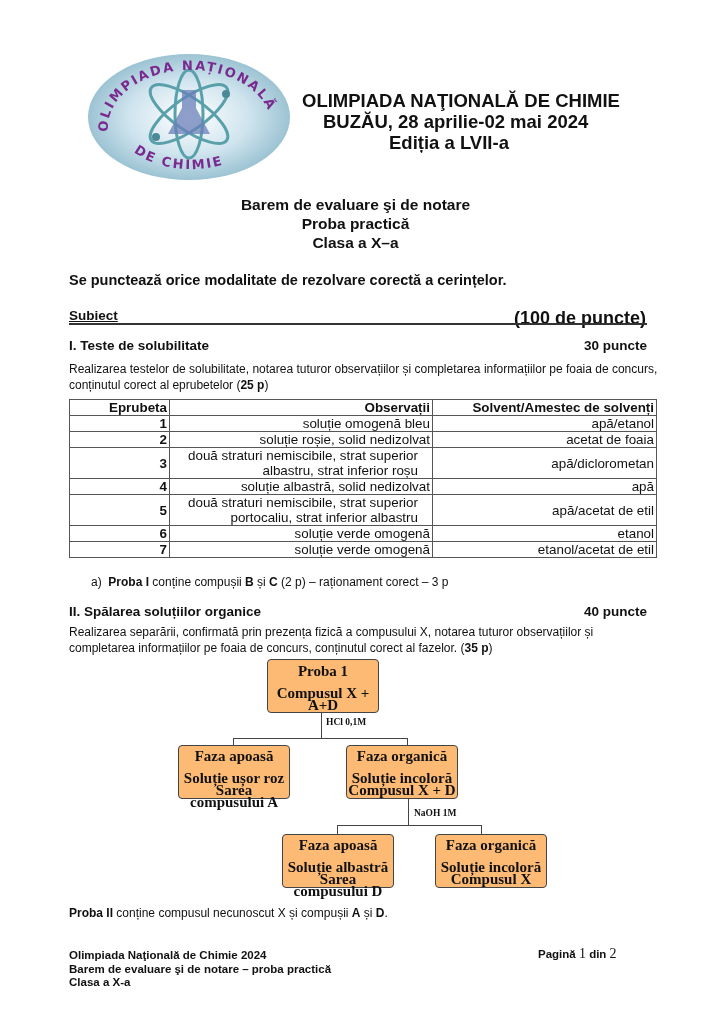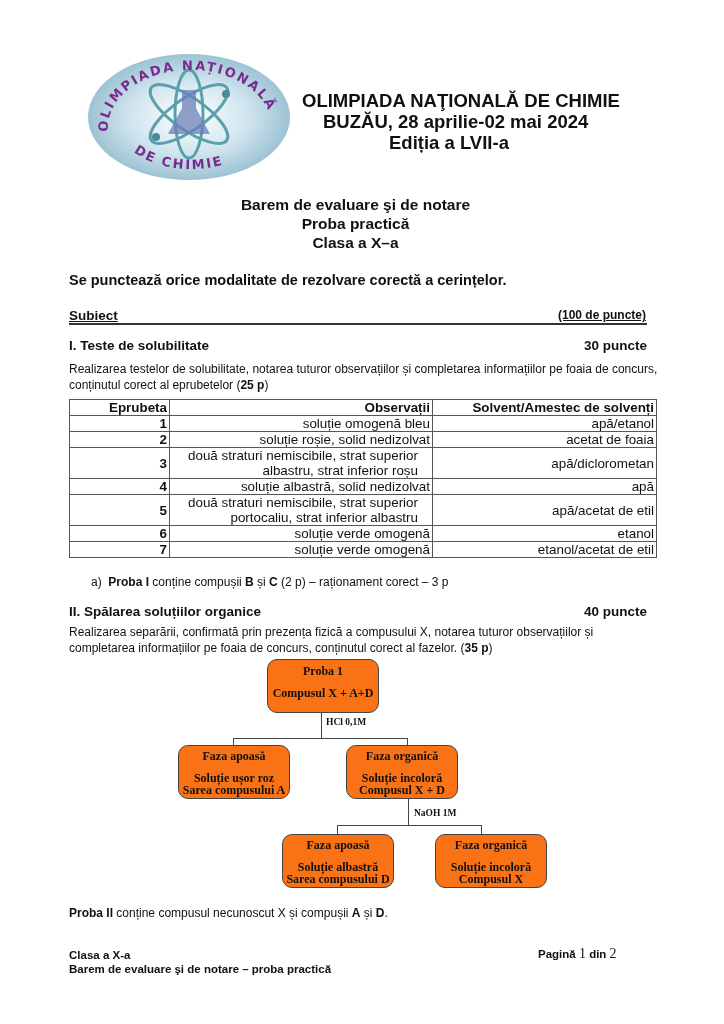--- a/index.html
+++ b/index.html
@@ -9,22 +9,22 @@
   .b { font-weight:bold; }
   .logo { left:86px; top:52px; width:206px; height:130px; }
   .hdr { font-weight:bold; font-size:18.5px; line-height:21px; }
   .sub { font-weight:bold; font-size:15.5px; line-height:19px; text-align:center; width:711px; left:0; }
   .p { font-size:12px; line-height:16px; }
   table.sol { position:absolute; left:69px; top:399px; width:588px; border-collapse:collapse;
               font-size:13.4px; line-height:15px; }
   table.sol td, table.sol th { border:1px solid #555; text-align:right; padding:0 2px; }
   table.sol th { font-weight:bold; }
   .c1 { width:95px; } .c2 { width:258px; }
-  .box { position:absolute; border:1.2px solid #444; border-radius:10px; background:#f97316;
-         font-family:"Liberation Serif", serif; font-weight:bold; font-size:12px;
+  .box { position:absolute; border:1.2px solid #444; border-radius:4px; background:#fdba74;
+         font-family:"Liberation Serif", serif; font-weight:bold; font-size:15px;
          text-align:center; line-height:12px; }
   .line { position:absolute; background:#444; }
   .lbl { position:absolute; font-family:"Liberation Serif", serif; font-weight:bold; font-size:9.5px; }
   .foot { font-weight:bold; font-size:11.5px; line-height:13.5px; }
 </style>
 </head>
 <body>
 
 <div class="abs logo">
   <svg width="206" height="130" viewBox="0 0 206 130">
@@ -59,21 +59,21 @@
 <div class="abs hdr" style="left:323px;top:111px;">BUZĂU, 28 aprilie-02 mai 2024</div>
 <div class="abs hdr" style="left:389px;top:132px;">Ediția a LVII-a</div>
 
 <div class="abs sub" style="top:195px;">Barem de evaluare şi de notare</div>
 <div class="abs sub" style="top:214px;">Proba practică</div>
 <div class="abs sub" style="top:233px;">Clasa a X–a</div>
 
 <div class="abs b" style="left:69px;top:272px;font-size:14.5px;">Se punctează orice modalitate de rezolvare corectă a cerințelor.</div>
 
 <div class="abs b" style="left:69px;top:308px;font-size:13.5px;text-decoration:underline;">Subiect</div>
-<div class="abs b" style="right:78px;top:308px;font-size:12px;text-decoration:underline;">(100 de puncte)</div>
+<div class="abs b" style="right:78px;top:308px;font-size:18px;">(100 de puncte)</div>
 <div class="abs" style="left:69px;top:323px;width:578px;height:1.5px;background:#333;"></div>
 
 <div class="abs b" style="left:69px;top:338px;font-size:13.5px;">I. Teste de solubilitate</div>
 <div class="abs b" style="right:77px;top:338px;font-size:13.5px;">30 puncte</div>
 <div class="abs p" style="left:69px;top:361px;width:590px;">
   <span>Realizarea testelor de solubilitate, notarea tuturor observațiilor și completarea informațiilor pe foaia de concurs, conținutul corect al eprubetelor (</span><b>25 p</b><span>)</span>
 </div>
 
 <table class="sol">
   <tbody>
@@ -168,21 +168,22 @@
     <div style="margin-top:10px;">Soluție incoloră</div>
     <div>Compusul X</div>
   </div>
 </div>
 
 <div class="abs p" style="left:69px;top:905px;">
   <b>Proba II</b><span> conține compusul necunoscut X și compușii </span><b>A</b><span> și </span><b>D</b><span>.</span>
 </div>
 
 <div class="abs foot" style="left:69px;top:949px;">
+  <div>Olimpiada Naţională de Chimie 2024</div>
+  <div>Barem de evaluare şi de notare – proba practică</div>
   <div>Clasa a X-a</div>
-  <div>Barem de evaluare şi de notare – proba practică</div>
 </div>
 <div class="abs foot" style="left:538px;top:947px;">
   <span>Pagină</span>
   <span style="font-family:'Liberation Serif',serif;font-weight:normal;font-size:14px;">1</span>
   <span>din</span>
   <span style="font-family:'Liberation Serif',serif;font-weight:normal;font-size:14px;">2</span>
 </div>
 
 </body></html>

